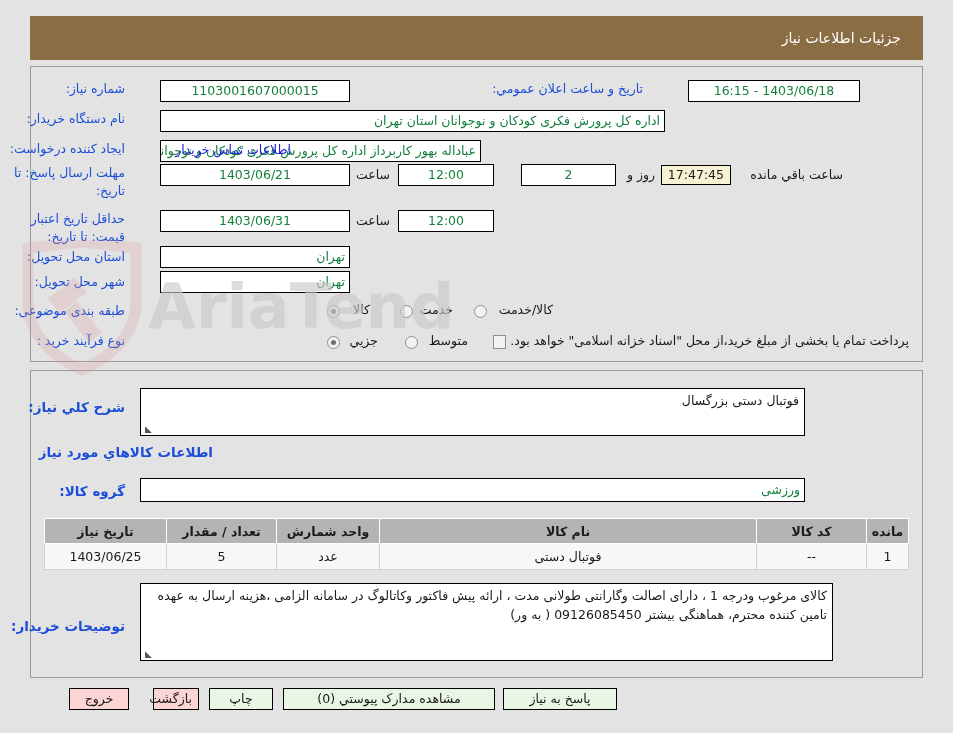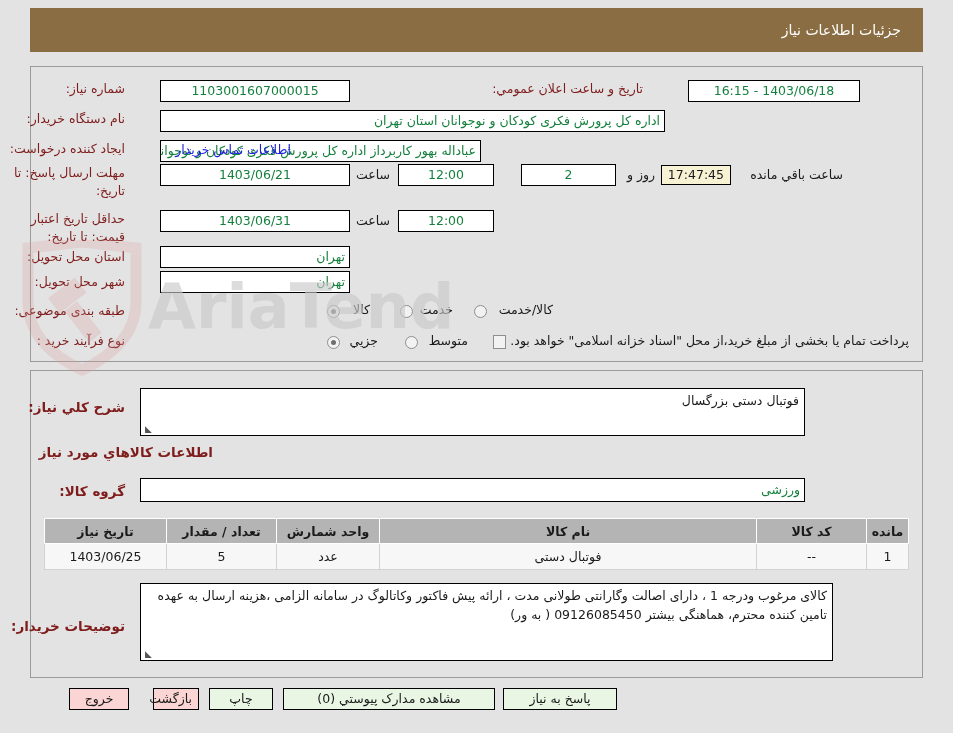--- a/index.html
+++ b/index.html
@@ -10,21 +10,21 @@
     font-family: "DejaVu Sans", "Liberation Sans", sans-serif;
     font-size: 12.5px;
     color: #1a1a1a;
     direction: rtl;
     overflow: hidden;
     position: relative;
   }
 
   
   .header-bar {
-    position:absolute; left:30px; top:8px; width:893px; height:44px;
+    position:absolute; left:30px; top:16px; width:893px; height:44px;
     background:#8a6d42;
     display:flex; align-items:center; justify-content:flex-start;
     padding: 0 22px;
   }
   .header-title { color:#ffffff; font-size:14px; }
 
   
   .watermark {
     position:absolute; left:20px; top:240px;
     width: 430px; height:140px;
@@ -35,21 +35,21 @@
   .panel {
     position:absolute;
     background:#e3e3e3;
     border:1px solid #9a9a9a;
   }
   #panel-top    { left:30px; top:66px;  width:893px; height:296px; }
   #panel-mid    { left:30px; top:370px; width:893px; height:308px; }
 
   
   .row { position:absolute; display:flex; align-items:center; }
-  .lbl { color:#7f1d1d; font-size:12.5px; text-align:center; line-height:1.45; }
+  .lbl { color:#1d4ed8; font-size:12.5px; text-align:center; line-height:1.45; }
   .lbl.bold { font-weight:bold; font-size:13.5px; }
 
   .fld {
     background:#ffffff; border:1px solid #000000;
     height:22px; line-height:20px;
     text-align:center; font-size:12.5px; color:#15803d;
     padding:0 4px; overflow:hidden; white-space:nowrap;
   }
   .fld.rt { text-align:right; }
 

